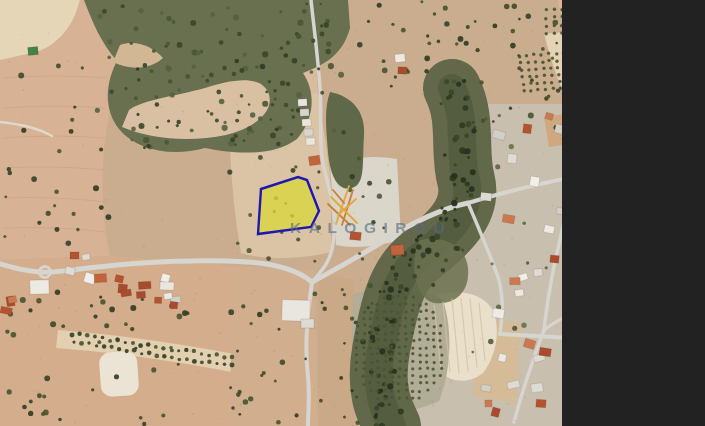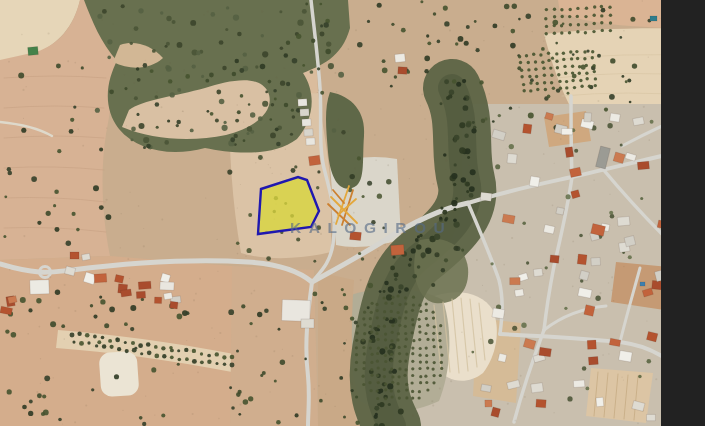--- a/index.html
+++ b/index.html
@@ -1,16 +1,16 @@
 <!DOCTYPE html>
 <html><head>
 <meta charset="utf-8">
 <style>
   html,body{margin:0;padding:0;background:#222;}
-  #stage{position:relative;width:661px;height:426px;overflow:hidden;background:#3b82f6;
+  #stage{position:relative;width:562px;height:426px;overflow:hidden;background:#3b82f6;
          font-family:"Liberation Sans",sans-serif;}
   svg{display:block}
   .wm-text{font-family:"Liberation Sans",sans-serif;font-size:15.5px;font-weight:600;
            letter-spacing:7.5px;}
 </style>
 </head>
 <body>
 
 <div id="stage">
 <svg id="map" width="705" height="426" viewBox="0 0 705 426">

